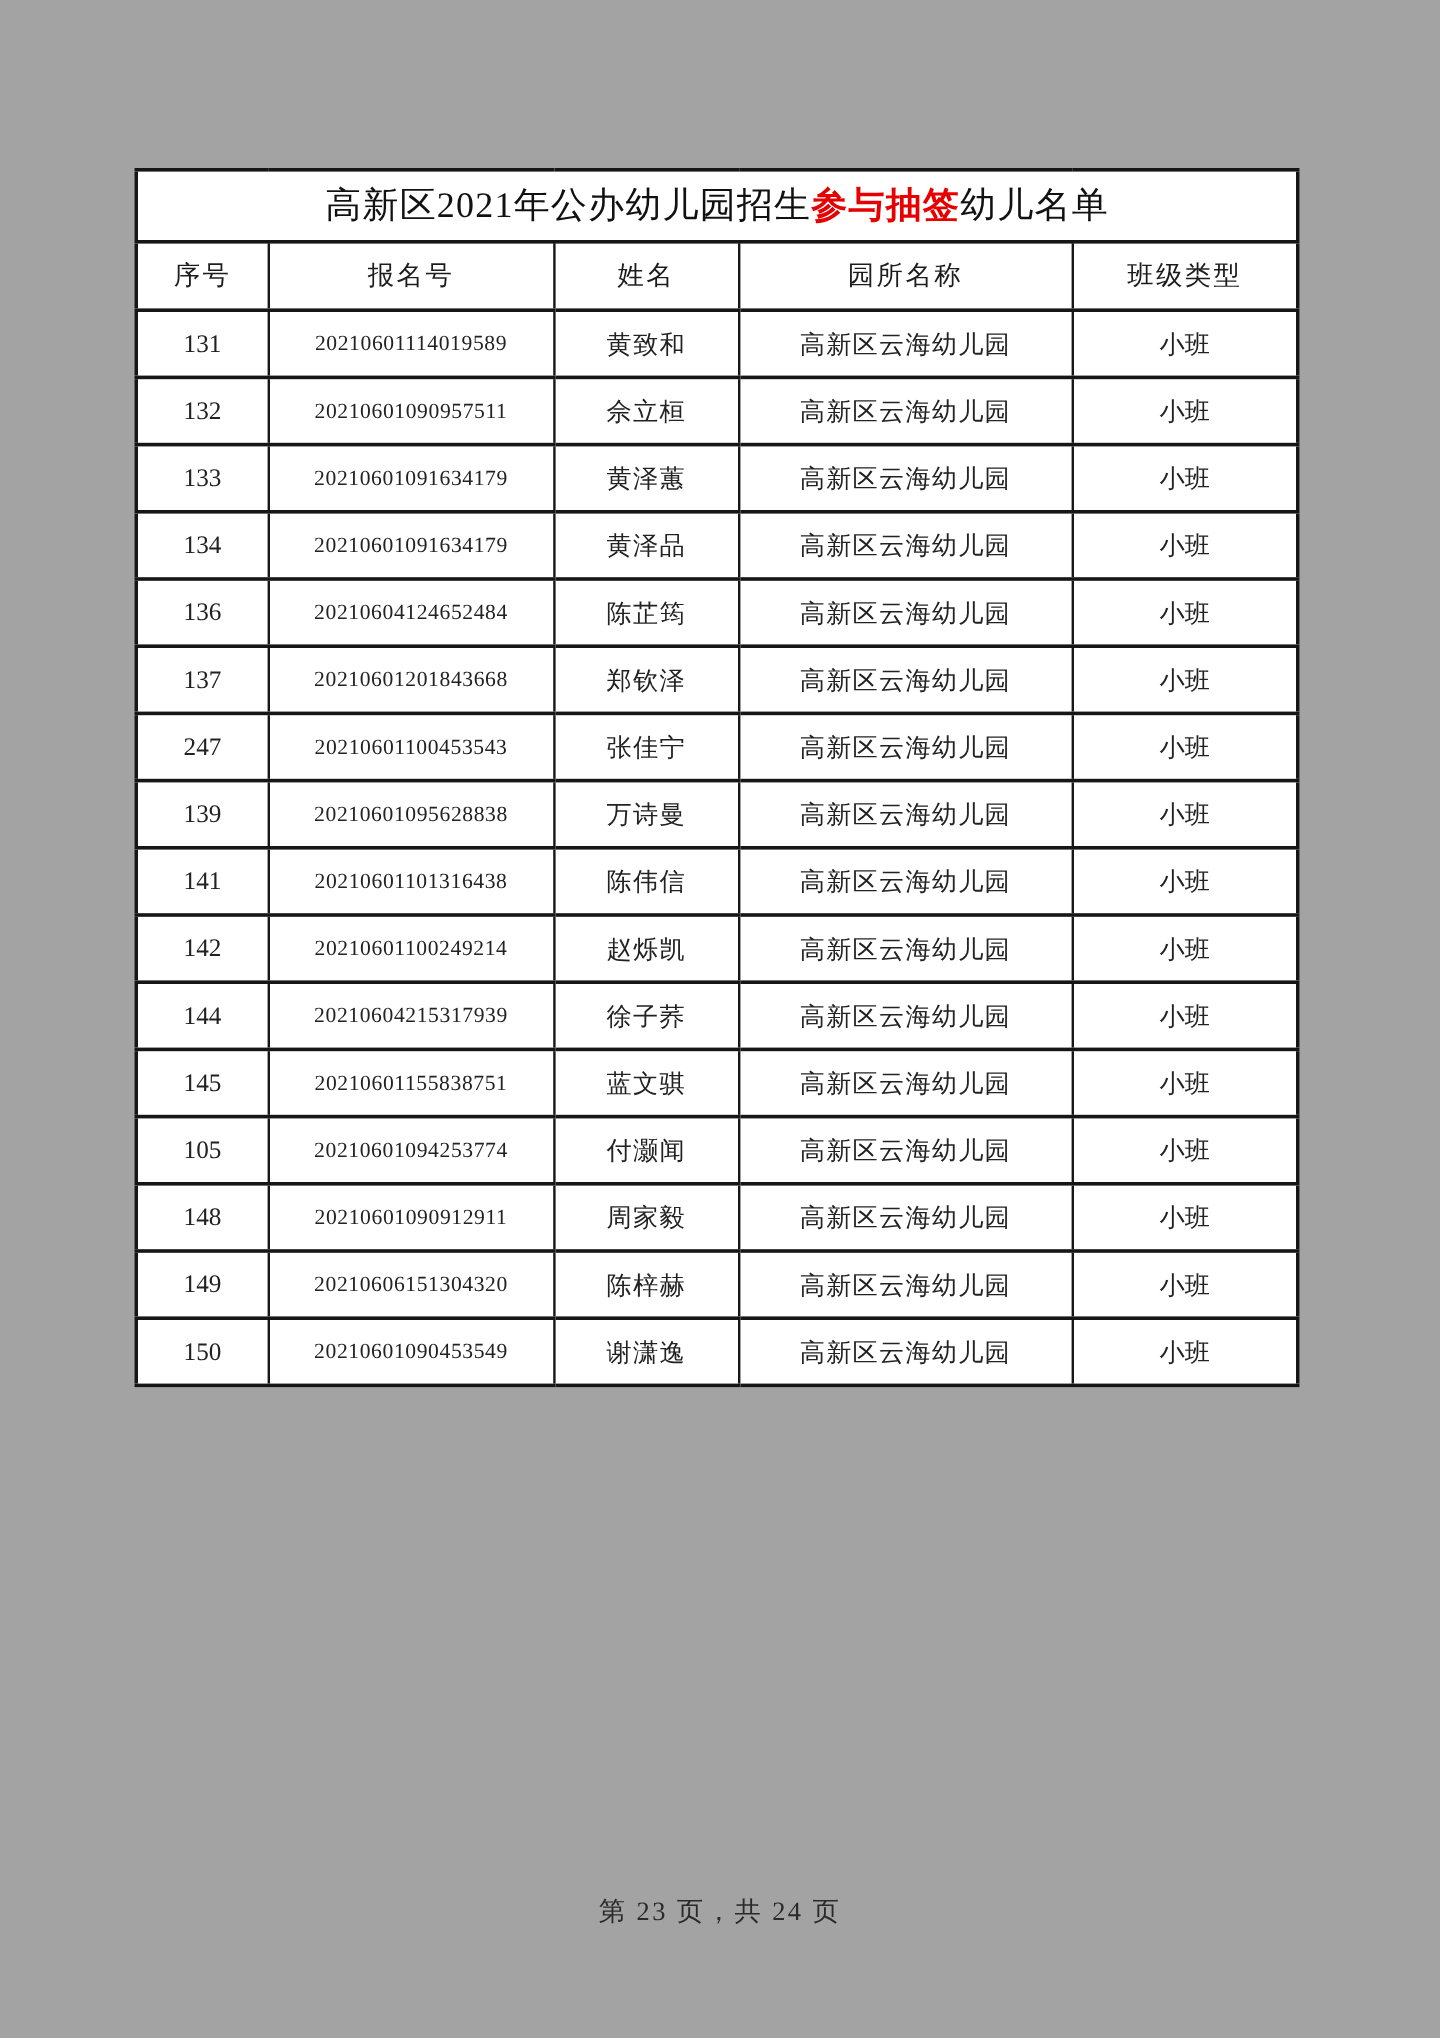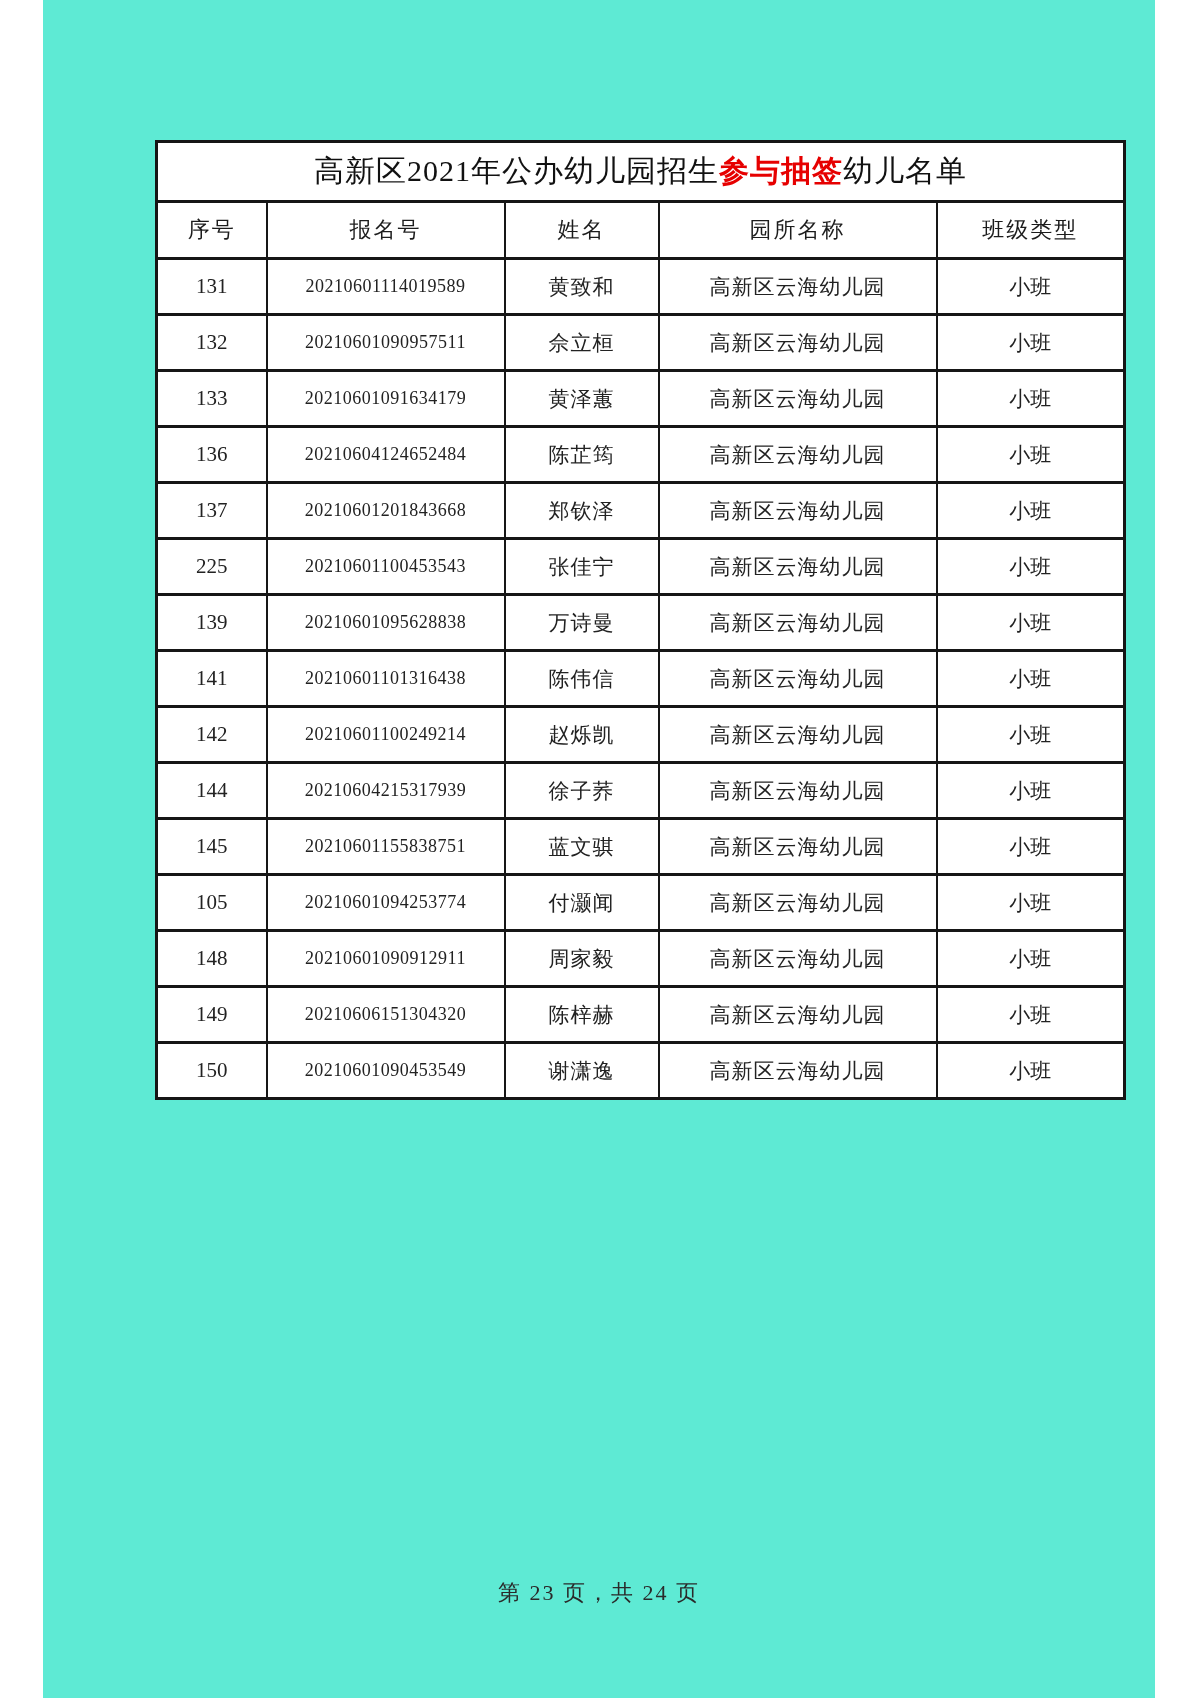--- a/index.html
+++ b/index.html
@@ -6,25 +6,24 @@
   html, body { background: #ffffff; }
   body {
     width: 1200px;
     height: 1698px;
     font-family: "Liberation Serif", "DejaVu Serif", serif;
     color: #1c1c1c;
     position: relative;
   }
   .page {
     position: relative;
-    width: 1112px;
+    width: 1200px;
     height: 1698px;
-    background: #5eead4;
+    background: #a3a3a3;
     overflow: hidden;
-    margin-left: 43px;
   }
   table.roster {
     position: absolute;
     left: 112px;
     top: 140px;
     width: 968px;
     border-collapse: collapse;
     table-layout: fixed;
     background: #ffffff;
   }
@@ -119,35 +118,42 @@
           <td>小班</td>
         </tr>
         <tr>
           <td>133</td>
           <td class="regno">20210601091634179</td>
           <td class="cname">黄泽蕙</td>
           <td class="cname">高新区云海幼儿园</td>
           <td>小班</td>
         </tr>
         <tr>
+          <td>134</td>
+          <td class="regno">20210601091634179</td>
+          <td class="cname">黄泽品</td>
+          <td class="cname">高新区云海幼儿园</td>
+          <td>小班</td>
+        </tr>
+        <tr>
           <td>136</td>
           <td class="regno">20210604124652484</td>
           <td class="cname">陈芷筠</td>
           <td class="cname">高新区云海幼儿园</td>
           <td>小班</td>
         </tr>
         <tr>
           <td>137</td>
           <td class="regno">20210601201843668</td>
           <td class="cname">郑钦泽</td>
           <td class="cname">高新区云海幼儿园</td>
           <td>小班</td>
         </tr>
         <tr>
-          <td>225</td>
+          <td>247</td>
           <td class="regno">20210601100453543</td>
           <td class="cname">张佳宁</td>
           <td class="cname">高新区云海幼儿园</td>
           <td>小班</td>
         </tr>
         <tr>
           <td>139</td>
           <td class="regno">20210601095628838</td>
           <td class="cname">万诗曼</td>
           <td class="cname">高新区云海幼儿园</td>

